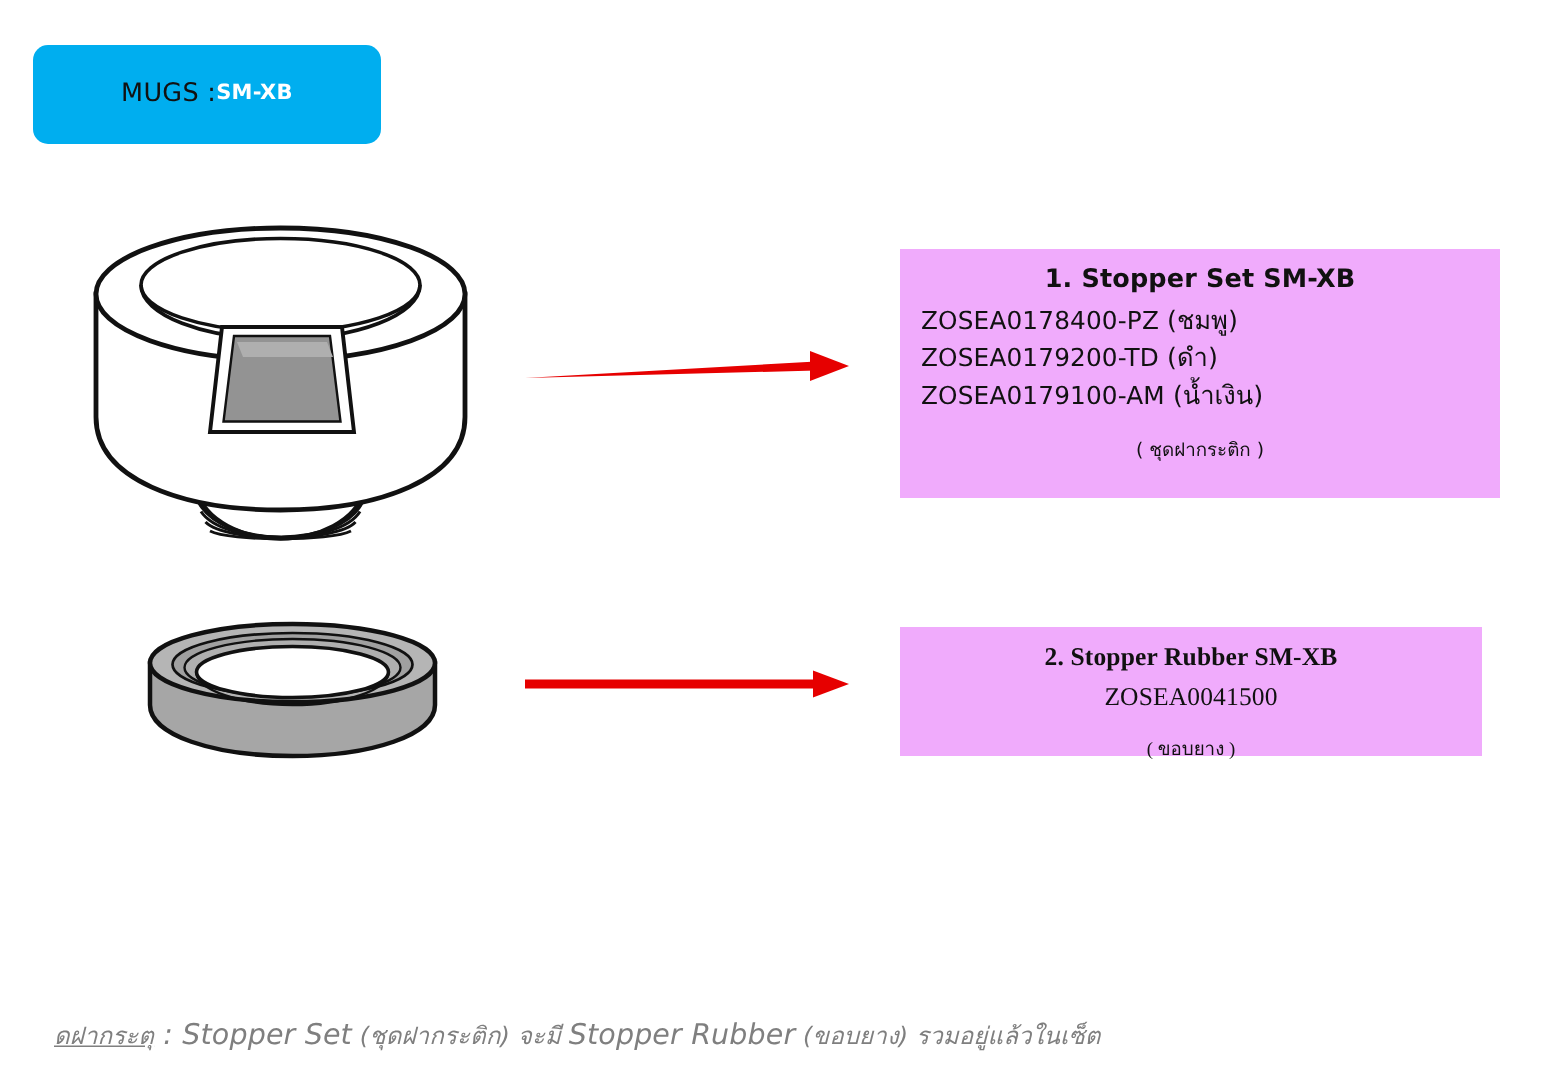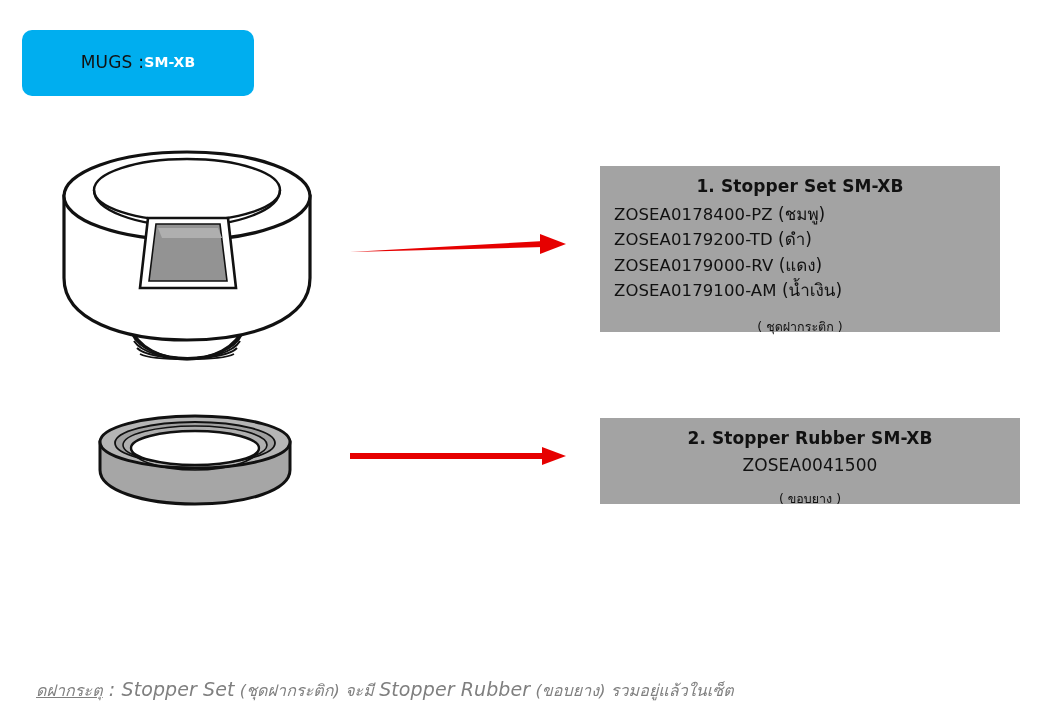--- a/index.html
+++ b/index.html
@@ -52,35 +52,36 @@
   #rubber-illustration  { left: 92px; top: 412px; }
 
   
   .arrow { position: absolute; }
   #arrow-1 { left: 348px; top: 232px; }
   #arrow-2 { left: 348px; top: 444px; }
 
   
   .info-box {
     position: absolute;
-    background: #a3a3a3;
+    background: #f0abfc;
     box-sizing: border-box;
     padding: 8px 14px 10px 14px;
   }
   #info-box-1 {
     left: 600px;
     top: 166px;
     width: 400px;
     height: 166px;
   }
   #info-box-2 {
     left: 600px;
     top: 418px;
-    width: 420px;
+    width: 388px;
     height: 86px;
+    font-family: Liberation Serif, serif;
   }
   .box-title {
     text-align: center;
     font-size: 17px;
     font-weight: 600;
     color: #111111;
     margin: 2px 0 6px 0;
     letter-spacing: 0.1px;
   }
   .part-line {
@@ -206,24 +207,20 @@
   <div class="box-title">1. Stopper Set SM-XB</div>
   <div class="part-line">
     <span>ZOSEA0178400-PZ</span>
     <span class="thai">(ชมพู)</span>
   </div>
   <div class="part-line">
     <span>ZOSEA0179200-TD</span>
     <span class="thai">(ดำ)</span>
   </div>
   <div class="part-line">
-    <span>ZOSEA0179000-RV</span>
-    <span class="thai">(แดง)</span>
-  </div>
-  <div class="part-line">
     <span>ZOSEA0179100-AM</span>
     <span class="thai">(น้ำเงิน)</span>
   </div>
   <div class="box-sub">( ชุดฝากระติก )</div>
 </div>
 
 <div class="info-box" id="info-box-2">
   <div class="box-title">2. Stopper Rubber SM-XB</div>
   <div class="box-code">ZOSEA0041500</div>
   <div class="box-sub">( ขอบยาง )</div>

